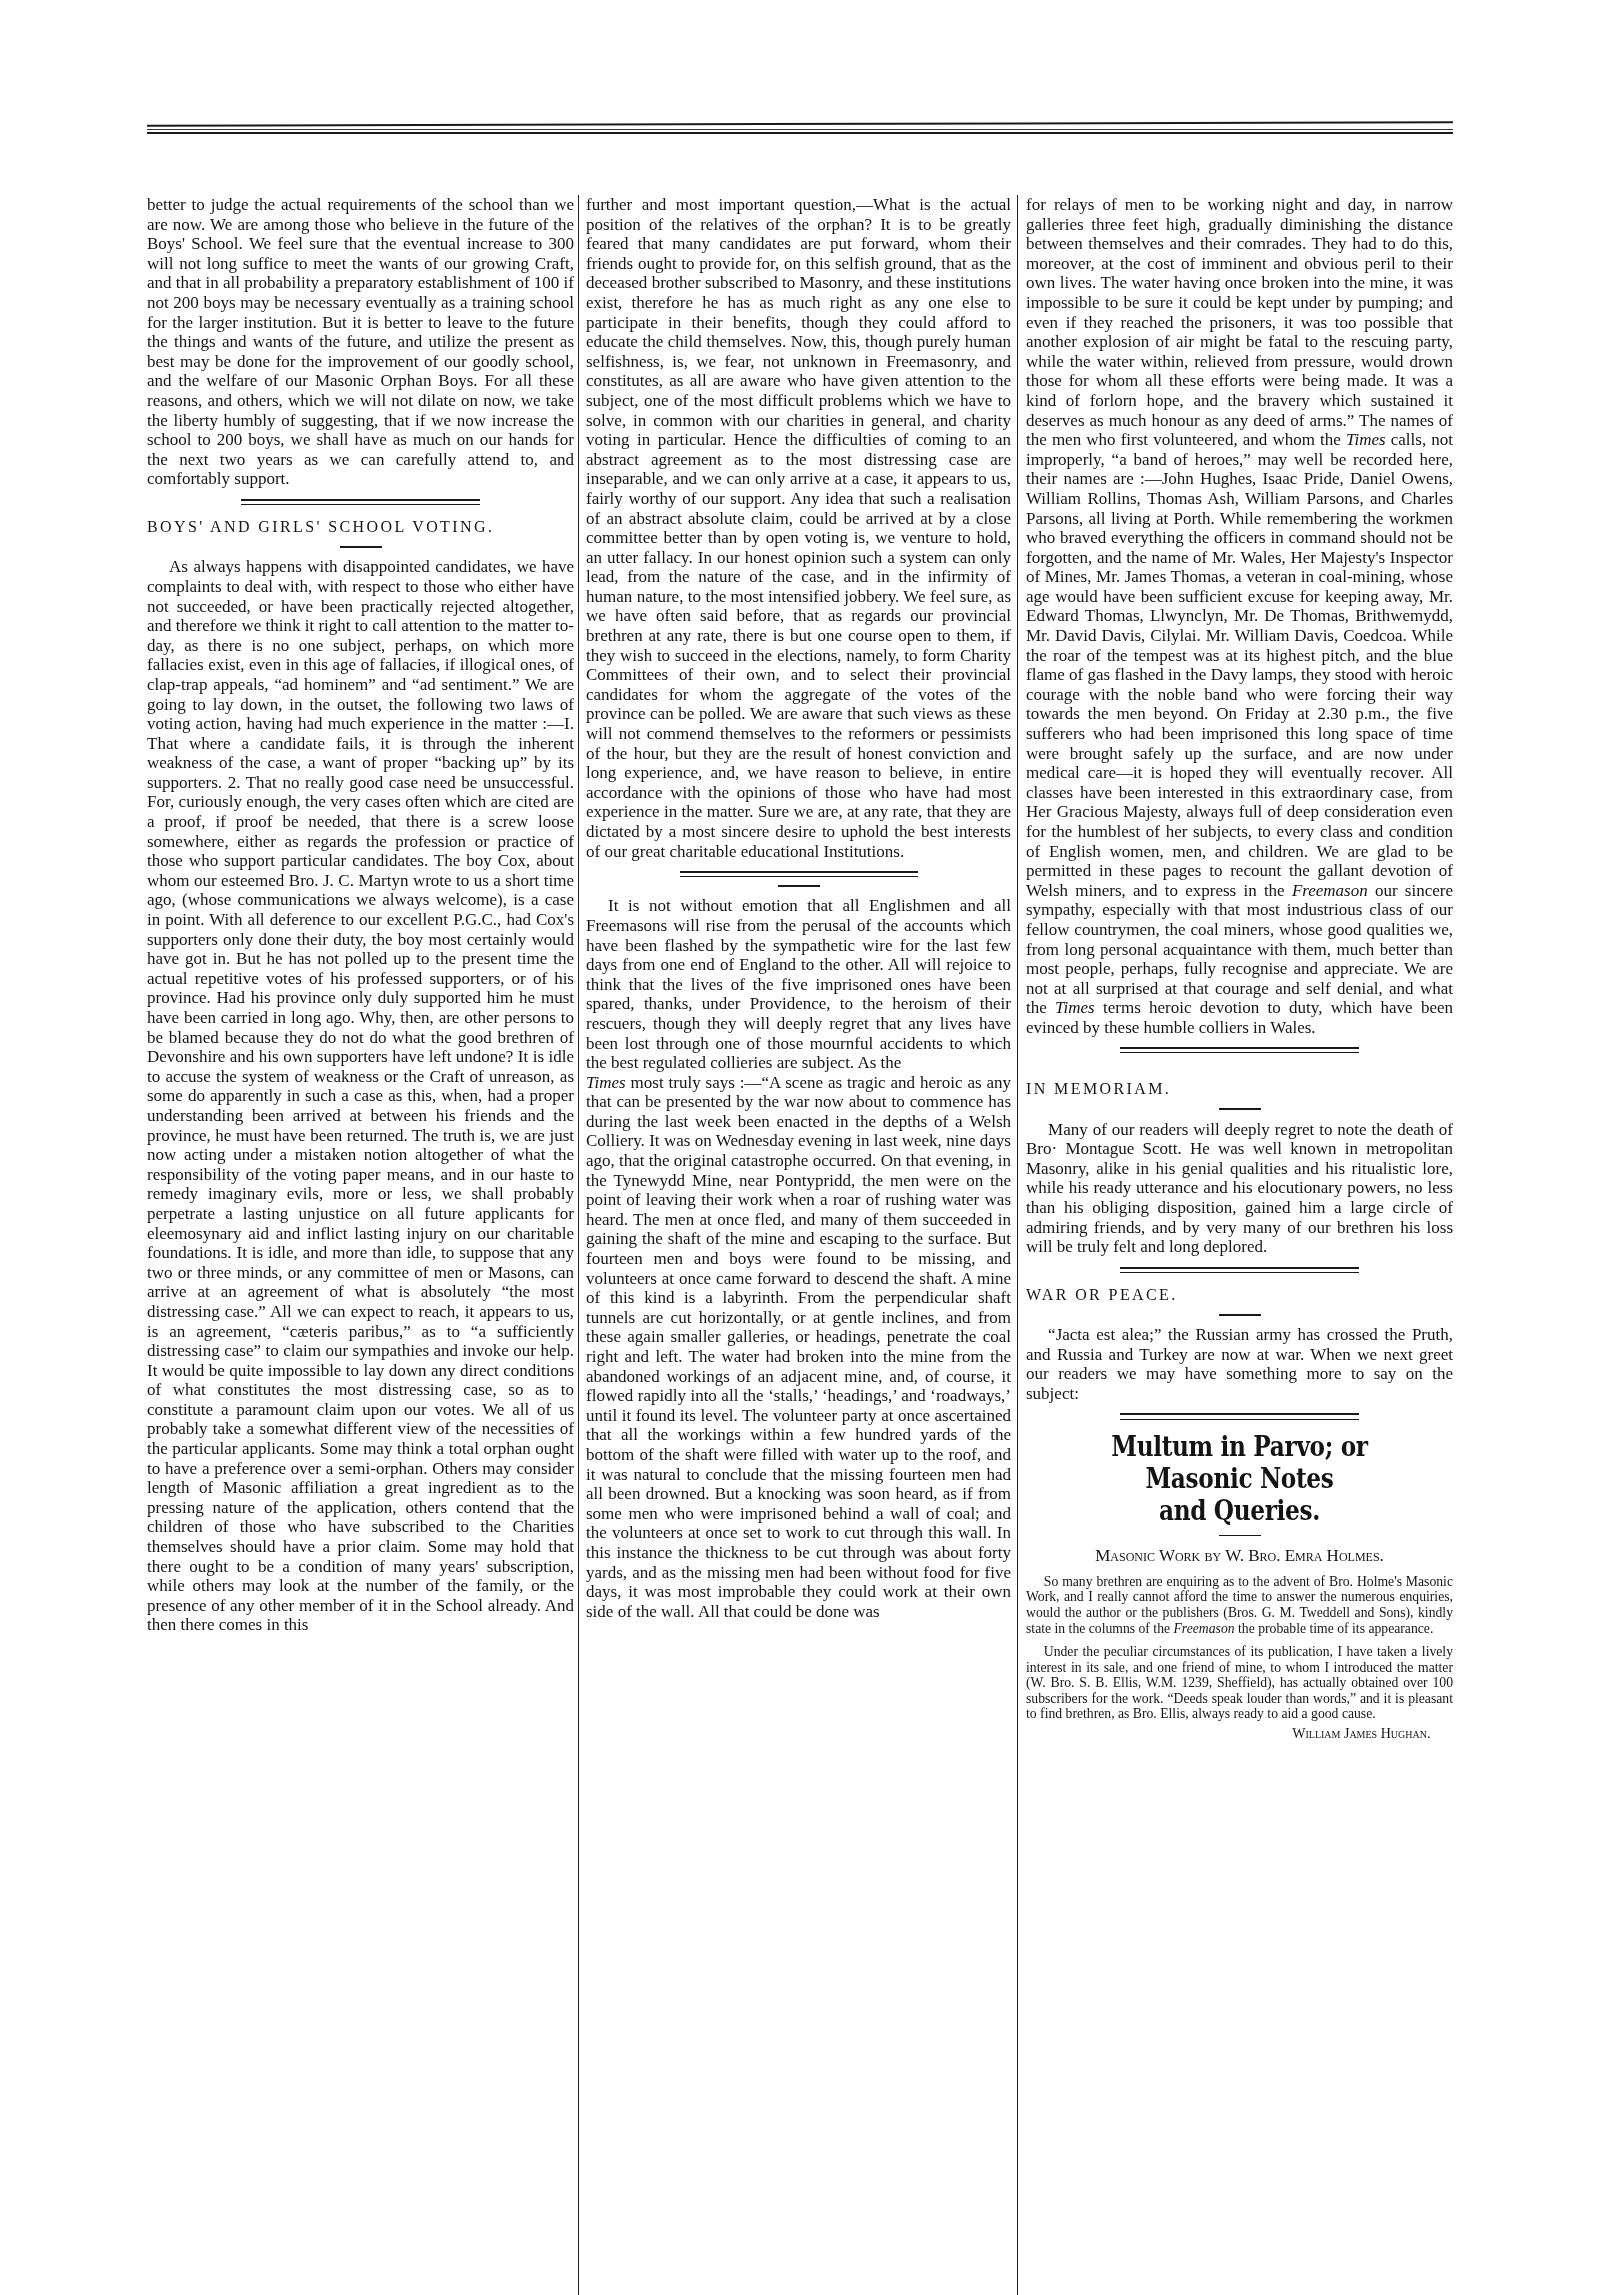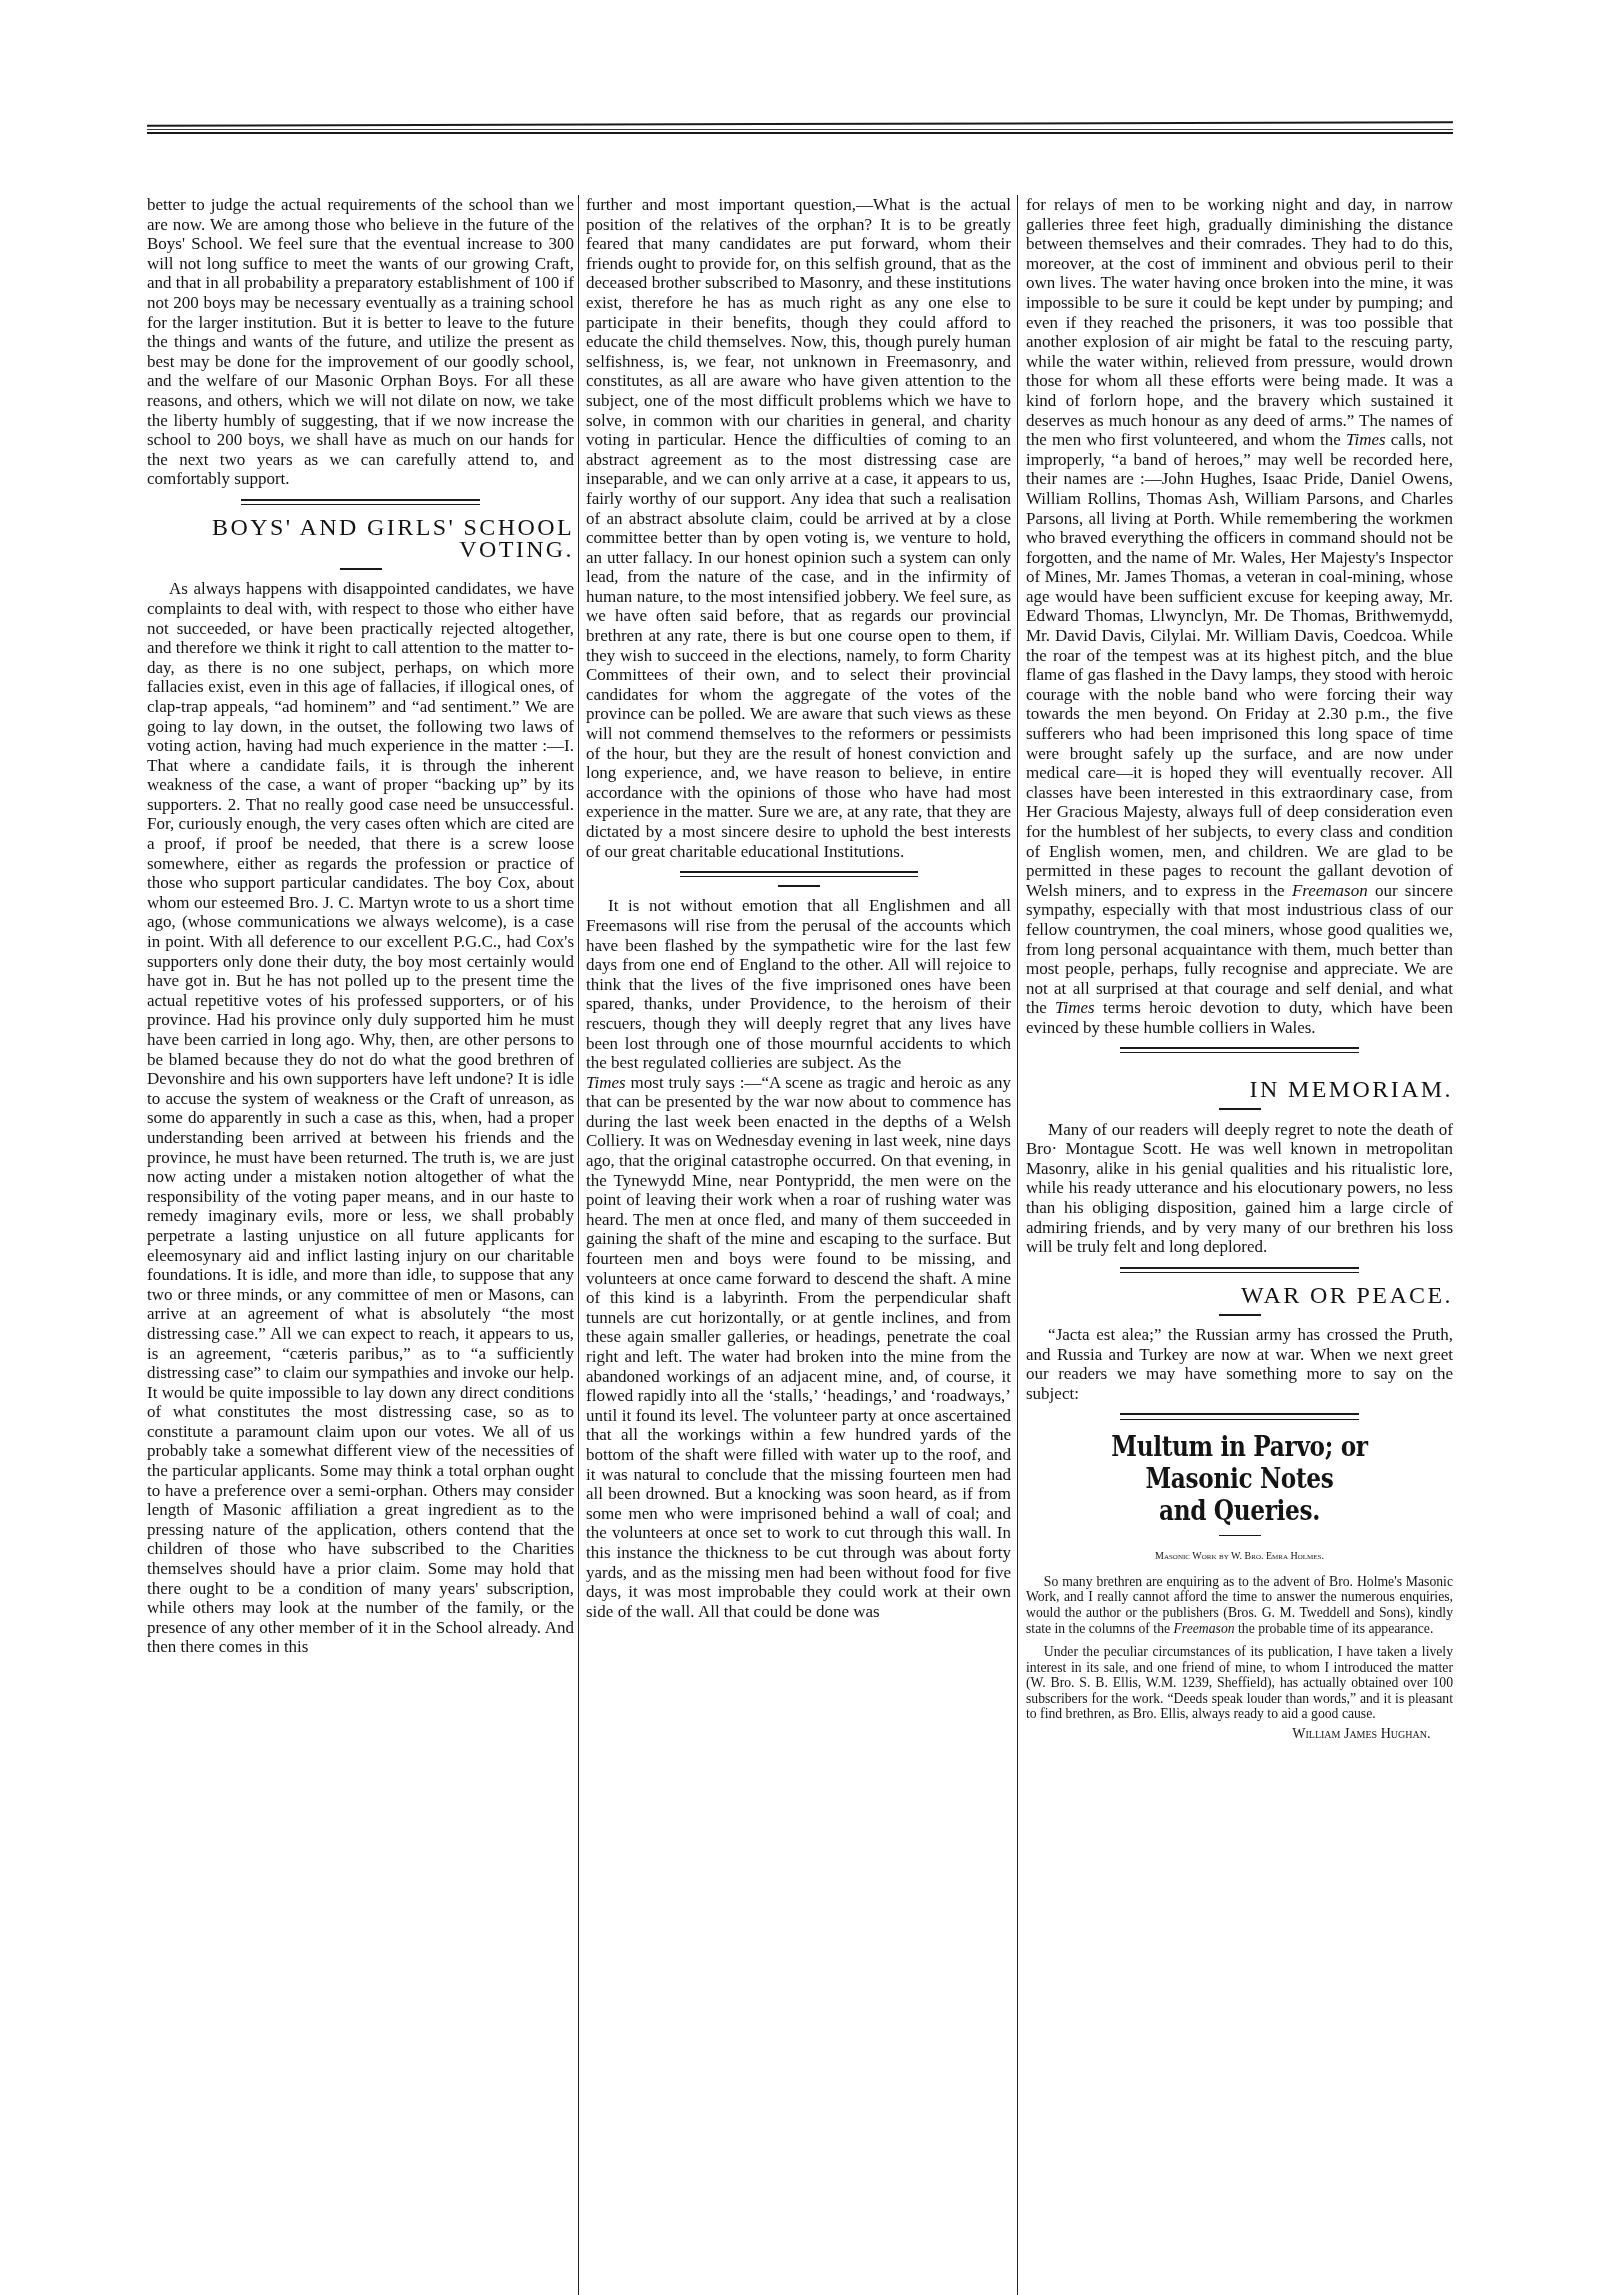--- a/index.html
+++ b/index.html
@@ -17,26 +17,26 @@
   .columns { position:absolute; top:74px; left:0; width:1306px; height:2096px; }
   .col { position:absolute; top:0; font-size:17px; line-height:19.6px; text-align:justify; hyphens:manual; }
   .col1 { left:0; width:427px; }
   .col2 { left:439px; width:425px; }
   .col3 { left:879px; width:427px; }
   .vrule { position:absolute; top:0; width:1.2px; background:#222; }
   .vrule.a { left:431px; height:2120px; }
   .vrule.b { left:870px; height:2120px; }
   p { margin:0; text-indent:0; }
   p.ind { text-indent:1.3em;margin-top:8px; }
-  .heading { text-align:right; font-size:24px; letter-spacing:2.4px; line-height:22px; margin:4.8px 0 0 0; }
+  .heading { text-align:left; font-size:16px; letter-spacing:2.4px; line-height:22px; margin:4.8px 0 0 0; }
   .sect-rule { width:56%; margin:9.7px auto 0 auto; border-top:2.4px solid #1a1a1a; border-bottom:0.8px solid #1a1a1a; height:3.2px; }
   .short-rule { width:42px; height:1.6px; background:#1a1a1a; margin:8px auto 9.7px auto; }
   .gothic { text-align:center; font-family:"DejaVu Serif",serif; font-weight:bold; font-size:27px; line-height:32px; transform:scaleX(0.86); letter-spacing:-0.4px; margin-top:11.3px; }
   .small { font-size:13.7px; line-height:15.6px; }
-  .subhead { text-align:center; font-variant:small-caps; font-size:10px; margin-top:0; }
+  .subhead { text-align:center; font-variant:small-caps; font-size:17px; margin-top:0; }
   .sig { text-align:right; font-variant:small-caps; font-size:14px; margin-right:22.6px; margin-top:1.6px; }
   i { font-style:italic; }
 </style>
 </head>
 <body>
 
 <div class="page">
 
   <div class="rule-top"></div>
   <div class="rule-thin"></div>

